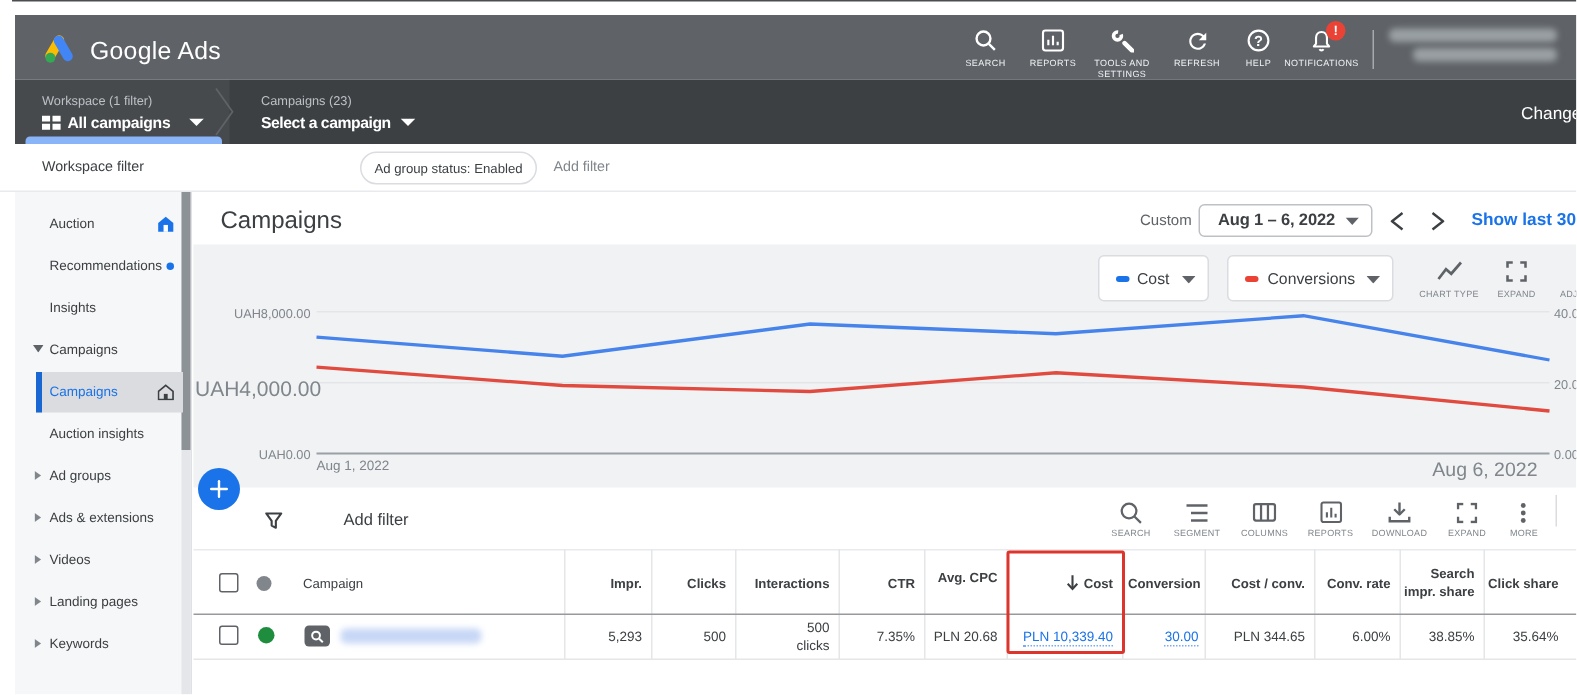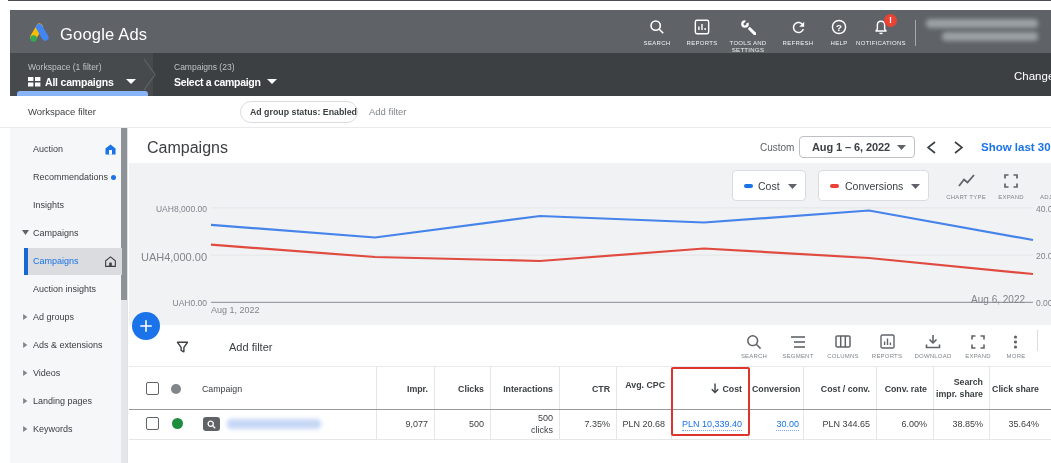--- a/index.html
+++ b/index.html
@@ -90,21 +90,21 @@
 </svg>
 <div class="a" style="left:174px;top:62px;font-size:8.5px;color:#bdc1c6">Campaigns (23)</div>
 <div class="a" style="left:174px;top:76px;font-size:10.5px;font-weight:bold;color:#fff;letter-spacing:-.3px">Select a campaign</div>
 <svg class="a" style="left:267px;top:79px" width="10" height="5" viewBox="0 0 10 5">
       <polygon points="0,0 10,0 5,5" fill="#fff"></polygon>
     </svg>
 <div class="a" style="left:1014px;top:70px;font-size:11.5px;color:#fff;white-space:nowrap">Change</div>
 
 <div class="a" style="left:0;top:96px;width:1051px;height:32px;background:#fff;border-bottom:1px solid #e8eaed"></div>
 <div class="a" style="left:28px;top:96px;height:32px;line-height:32px;font-size:9.5px;color:#3c4043">Workspace filter</div>
-<div class="a" style="left:240px;top:101px;width:118px;height:22px;border:1px solid #dadce0;border-radius:11px;font-size:8.8px;font-weight:bold;color:#3c4043;text-align:right;line-height:20px;white-space:nowrap">Ad group status: Enabled</div>
+<div class="a" style="left:240px;top:101px;width:118px;height:22px;border:1px solid #dadce0;border-radius:11px;font-size:8.8px;font-weight:normal;color:#3c4043;text-align:center;line-height:20px;white-space:nowrap">Ad group status: Enabled</div>
 <div class="a" style="left:369px;top:96px;height:32px;line-height:32px;font-size:9.5px;color:#80868b">Add filter</div>
 
 <div class="a" style="left:10px;top:128px;width:118px;height:335px;background:#f6f7f8;border-right:1px solid #dfe1e5"></div>
 
 <div class="a" style="left:121px;top:128px;width:6px;height:335px;background:#e4e6e9"></div>
 <div class="a" style="left:121px;top:128px;width:6px;height:172px;background:#8d9297"></div>
 
 <div class="a" style="left:33px;top:144px;font-size:9px;color:#3c4043">Auction</div>
 <svg class="a" style="left:105px;top:144px" width="11" height="11" viewBox="0 0 12 12">
  <path d="M6,0.5 L11.5,5 V11.5 H0.5 V5 Z" fill="#1a73e8"></path>
@@ -165,27 +165,27 @@
 <div class="a" style="left:129px;top:163px;width:922px;height:162px;background:#f0f2f4"></div>
 
 <svg class="a" style="left:129px;top:163px" width="922" height="162" viewBox="0 0 922 162">
  <line x1="82" y1="44.9" x2="904" y2="44.9" stroke="#e3e5e8" stroke-width="1"></line>
  <line x1="82" y1="92.1" x2="904" y2="92.1" stroke="#e3e5e8" stroke-width="1"></line>
  <line x1="82" y1="139.3" x2="904" y2="139.3" stroke="#9aa0a6" stroke-width="1.3"></line>
  <polyline points="82,61.8 246,74.5 411,53 575,59.5 740,47.5 904,77" fill="none" stroke="#4683ea" stroke-width="2.2"></polyline>
  <polyline points="82,81.7 246,94 411,98 575,85.5 740,95 904,111" fill="none" stroke="#e04a3f" stroke-width="2.2"></polyline>
 </svg>
 <div class="a r" style="left:130px;top:204px;width:77px;font-size:8.5px;color:#80868b">UAH8,000.00</div>
-<div class="a r" style="left:130px;top:251px;width:77px;font-size:11px;color:#80868b">UAH4,000.00</div>
+<div class="a r" style="left:130px;top:251px;width:77px;font-size:14px;color:#80868b">UAH4,000.00</div>
 <div class="a r" style="left:130px;top:298px;width:77px;font-size:8.5px;color:#80868b">UAH0.00</div>
 <div class="a" style="left:1036px;top:204px;font-size:8.5px;color:#80868b;white-space:nowrap">40.00</div>
 <div class="a" style="left:1036px;top:251px;font-size:8.5px;color:#80868b;white-space:nowrap">20.00</div>
 <div class="a" style="left:1036px;top:298px;font-size:8.5px;color:#80868b;white-space:nowrap">0.00</div>
 <div class="a" style="left:211px;top:305px;font-size:9px;color:#80868b">Aug 1, 2022</div>
-<div class="a r" style="left:930px;top:294px;width:95px;font-size:10px;color:#80868b">Aug 6, 2022</div>
+<div class="a r" style="left:930px;top:305px;width:95px;font-size:13px;color:#80868b">Aug 6, 2022</div>
 
 <div class="a" style="left:732px;top:170px;width:74px;height:31px;background:#fff;border:1px solid #dadce0;border-radius:4px"></div>
 <div class="a" style="left:744px;top:184px;width:9px;height:3.5px;border-radius:2px;background:#1a73e8"></div>
 <div class="a" style="left:758px;top:180px;font-size:10.5px;color:#3c4043">Cost</div>
 <svg class="a" style="left:788px;top:184px" width="9" height="5" viewBox="0 0 9 5">
       <polygon points="0,0 9,0 4.5,5" fill="#5f6368"></polygon>
     </svg>
 <div class="a" style="left:818px;top:170px;width:111px;height:31px;background:#fff;border:1px solid #dadce0;border-radius:4px"></div>
 <div class="a" style="left:830px;top:184px;width:9px;height:3.5px;border-radius:2px;background:#ea4335"></div>
 <div class="a" style="left:845px;top:180px;font-size:10.5px;color:#3c4043">Conversions</div>
@@ -299,21 +299,21 @@
 <div class="a r" style="left:955px;top:384px;width:84px;font-size:8.8px;font-weight:bold;color:#3c4043">Click share</div>
 
 <div class="a" style="left:146px;top:417px;width:13px;height:13px;border:1.5px solid #5f6368;border-radius:2px"></div>
 <div class="a" style="left:172px;top:418px;width:11px;height:11px;border-radius:50%;background:#1e8e3e"></div>
 <div class="a" style="left:203px;top:417px;width:17px;height:14px;border-radius:3px;background:#5f6368"></div>
 <svg class="a" style="left:207px;top:420px" width="9" height="9" viewBox="0 0 9 9" fill="none" stroke="#fff" stroke-width="1.3">
  <circle cx="3.7" cy="3.7" r="2.6"></circle>
       <line x1="5.8" y1="5.8" x2="8.2" y2="8.2"></line>
 </svg>
 <div class="a" style="left:227px;top:419px;width:94px;height:10px;background:#c7d7f6;border-radius:4px;filter:blur(2px)"></div>
-<div class="a r" style="left:344px;top:419px;width:84px;font-size:9px;color:#3c4043">9,077</div>
+<div class="a r" style="left:344px;top:419px;width:84px;font-size:9px;color:#3c4043">5,293</div>
 <div class="a r" style="left:400px;top:419px;width:84px;font-size:9px;color:#3c4043">500</div>
 <div class="a r" style="left:469px;top:413px;width:84px;font-size:9px;color:#3c4043;line-height:11.5px">500<br>clicks</div>
 <div class="a r" style="left:526px;top:419px;width:84px;font-size:9px;color:#3c4043">7.35%</div>
 <div class="a r" style="left:581px;top:419px;width:84px;font-size:9px;color:#3c4043">PLN 20.68</div>
 <div class="a r" style="left:658px;top:419px;width:84px;font-size:9px;color:#1a73e8"><span style="border-bottom:1px dotted #7baaf7;padding-bottom:1px">PLN 10,339.40</span></div>
 <div class="a r" style="left:715px;top:419px;width:84px;font-size:9px;color:#1a73e8"><span style="border-bottom:1px dotted #7baaf7;padding-bottom:1px">30.00</span></div>
 <div class="a r" style="left:786px;top:419px;width:84px;font-size:9px;color:#3c4043">PLN 344.65</div>
 <div class="a r" style="left:843px;top:419px;width:84px;font-size:9px;color:#3c4043">6.00%</div>
 <div class="a r" style="left:899px;top:419px;width:84px;font-size:9px;color:#3c4043">38.85%</div>
 <div class="a r" style="left:955px;top:419px;width:84px;font-size:9px;color:#3c4043">35.64%</div>

